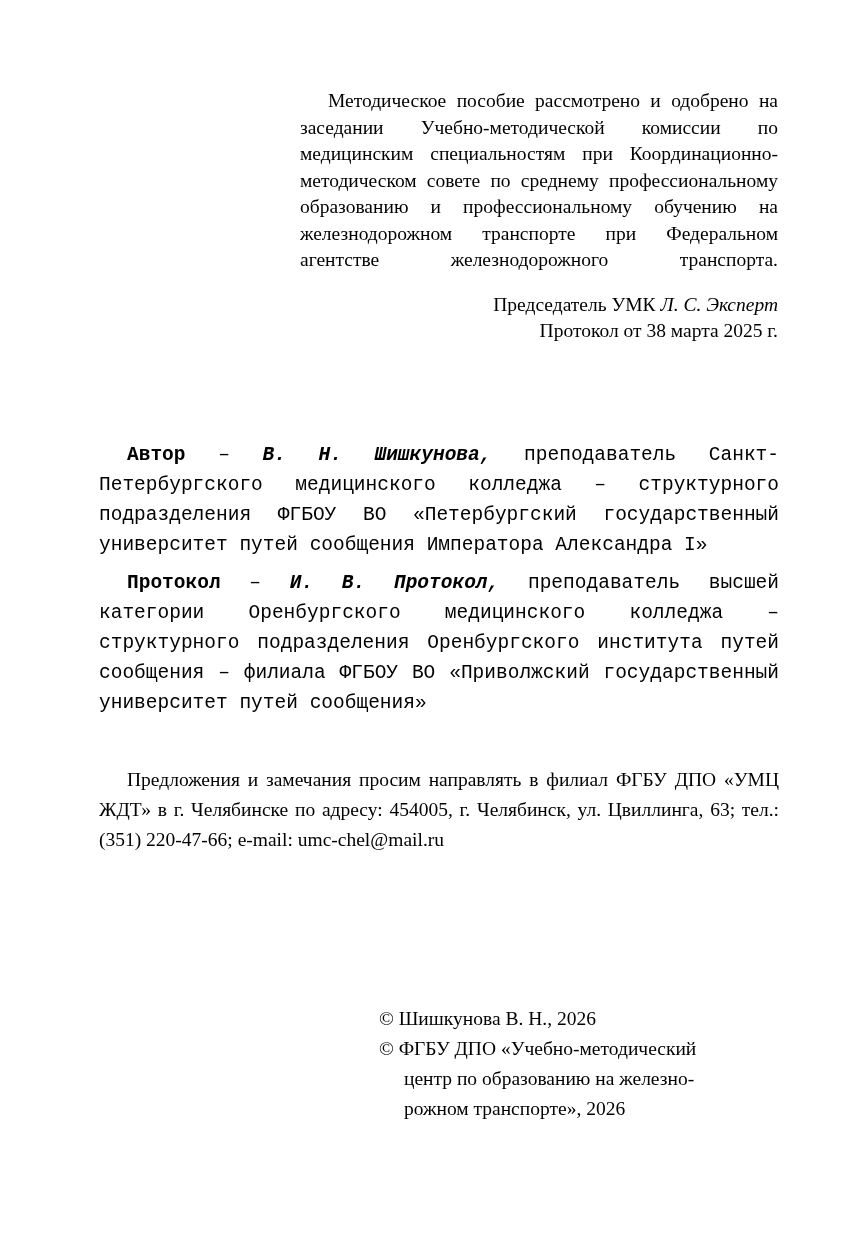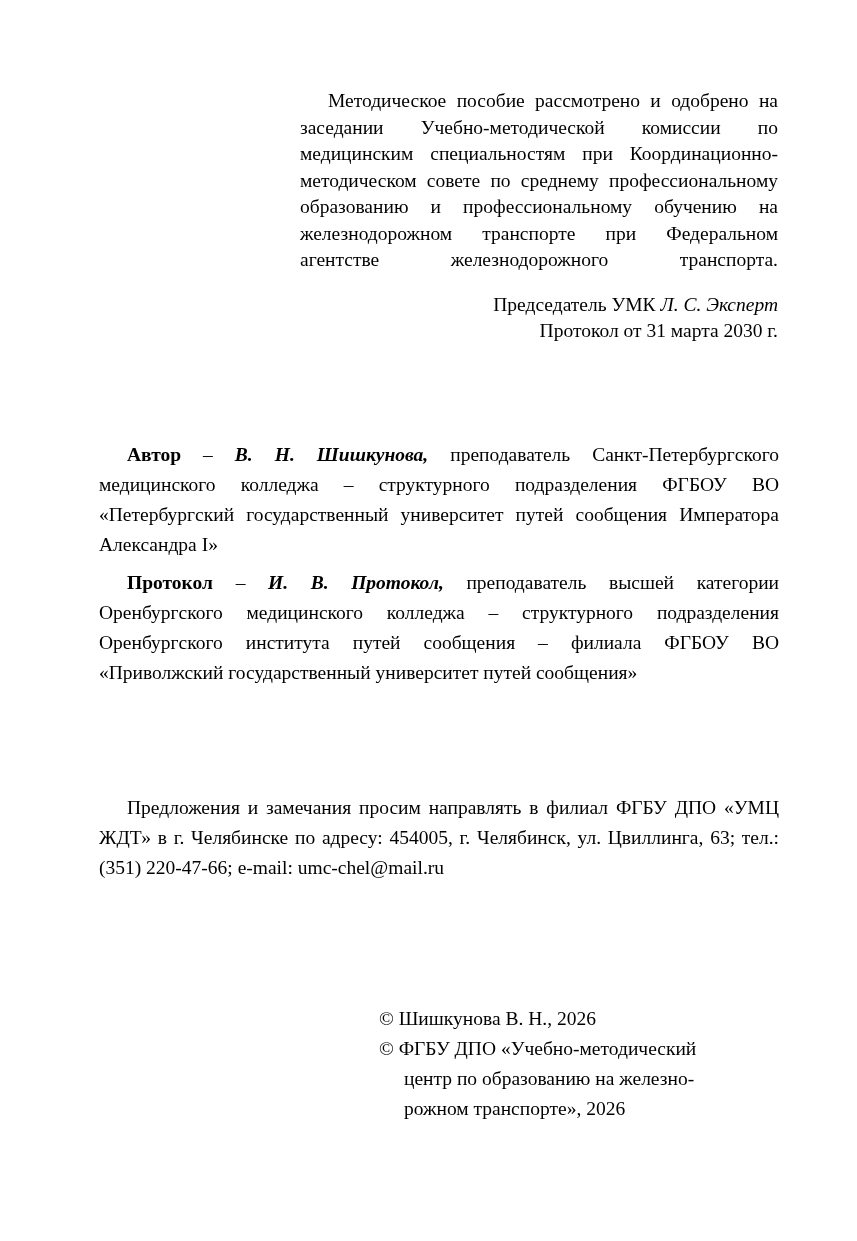--- a/index.html
+++ b/index.html
@@ -57,20 +57,21 @@
     line-height: 26.5px;
     text-align: right;
   }
 
   
   .people-block {
     position: absolute;
     left: 99px;
     top: 440px;
     width: 680px;
+    font-family: Liberation Mono, monospace;
   }
   .people-para {
     margin: 0 0 0 0;
     font-size: 19.5px;
     line-height: 30px;
     text-align: justify;
     text-indent: 28px;
     hyphens: manual;
   }
   .people-para + .people-para {
@@ -83,21 +84,20 @@
     font-style: italic;
     font-weight: bold;
   }
 
   
   .contact-block {
     position: absolute;
     left: 99px;
     top: 765px;
     width: 680px;
-    margin-top: 28px;
   }
   .contact-para {
     margin: 0;
     font-size: 19.5px;
     line-height: 30px;
     text-align: justify;
     text-indent: 28px;
   }
 
   
@@ -125,21 +125,21 @@
 
   <div class="approval-block">
     <p class="approval-text">Методическое пособие рассмотрено и одобрено на заседании Учебно-методической комиссии по медицинским специальностям при Координационно-методическом совете по среднему профессиональному образованию и профессиональному обучению на железнодорожном транспорте при Федеральном агентстве железнодорожного транспорта.</p>
 
     <div class="sign-gap"></div>
 
     <p class="approval-sign">
       <span>Председатель УМК</span>
       <span class="italic">Л. С. Эксперт</span>
     </p>
-    <p class="protocol">Протокол от 31 марта 2030 г.</p>
+    <p class="protocol">Протокол от 38 марта 2025 г.</p>
   </div>
 
   <div class="people-block">
     <p class="people-para">
       <span class="role">Автор</span>
       <span>–</span>
       <span class="person-name">В. Н. Шишкунова,</span>
       <span>преподаватель Санкт-Петербургского медицинского колледжа – структурного подразделения ФГБОУ ВО «Петербургский государственный университет путей сообщения Императора Александра I»</span>
     </p>
 

